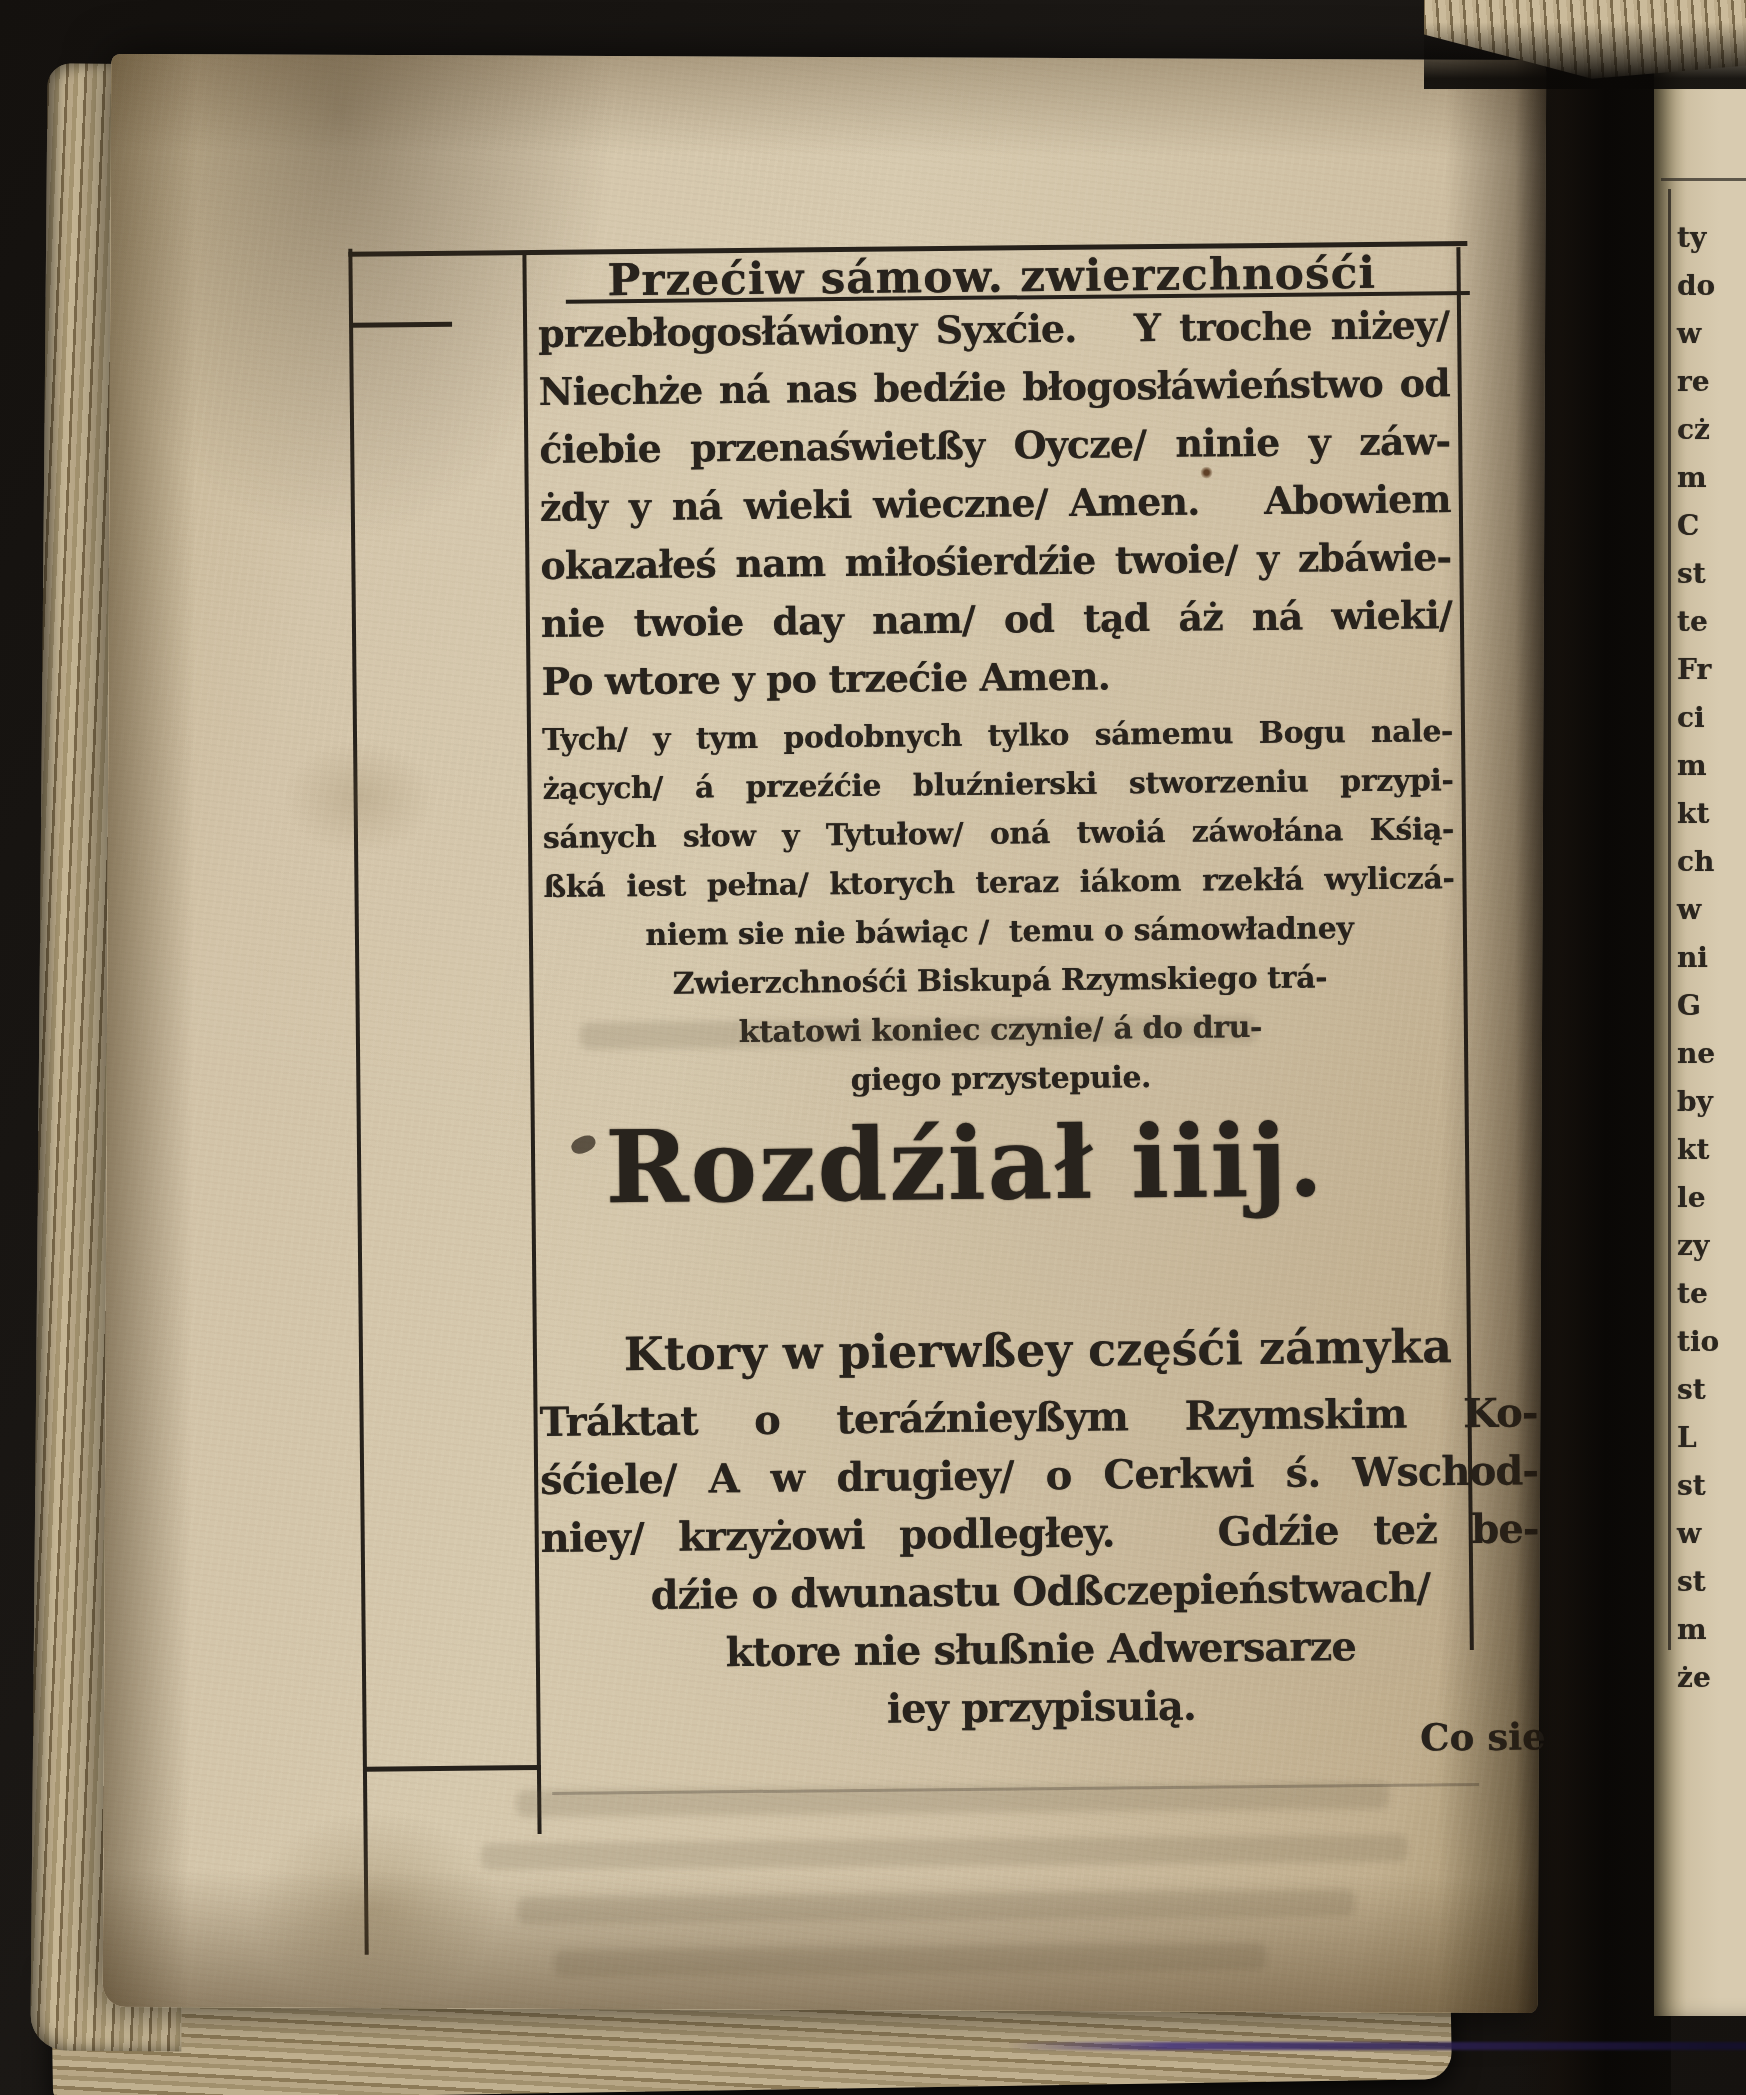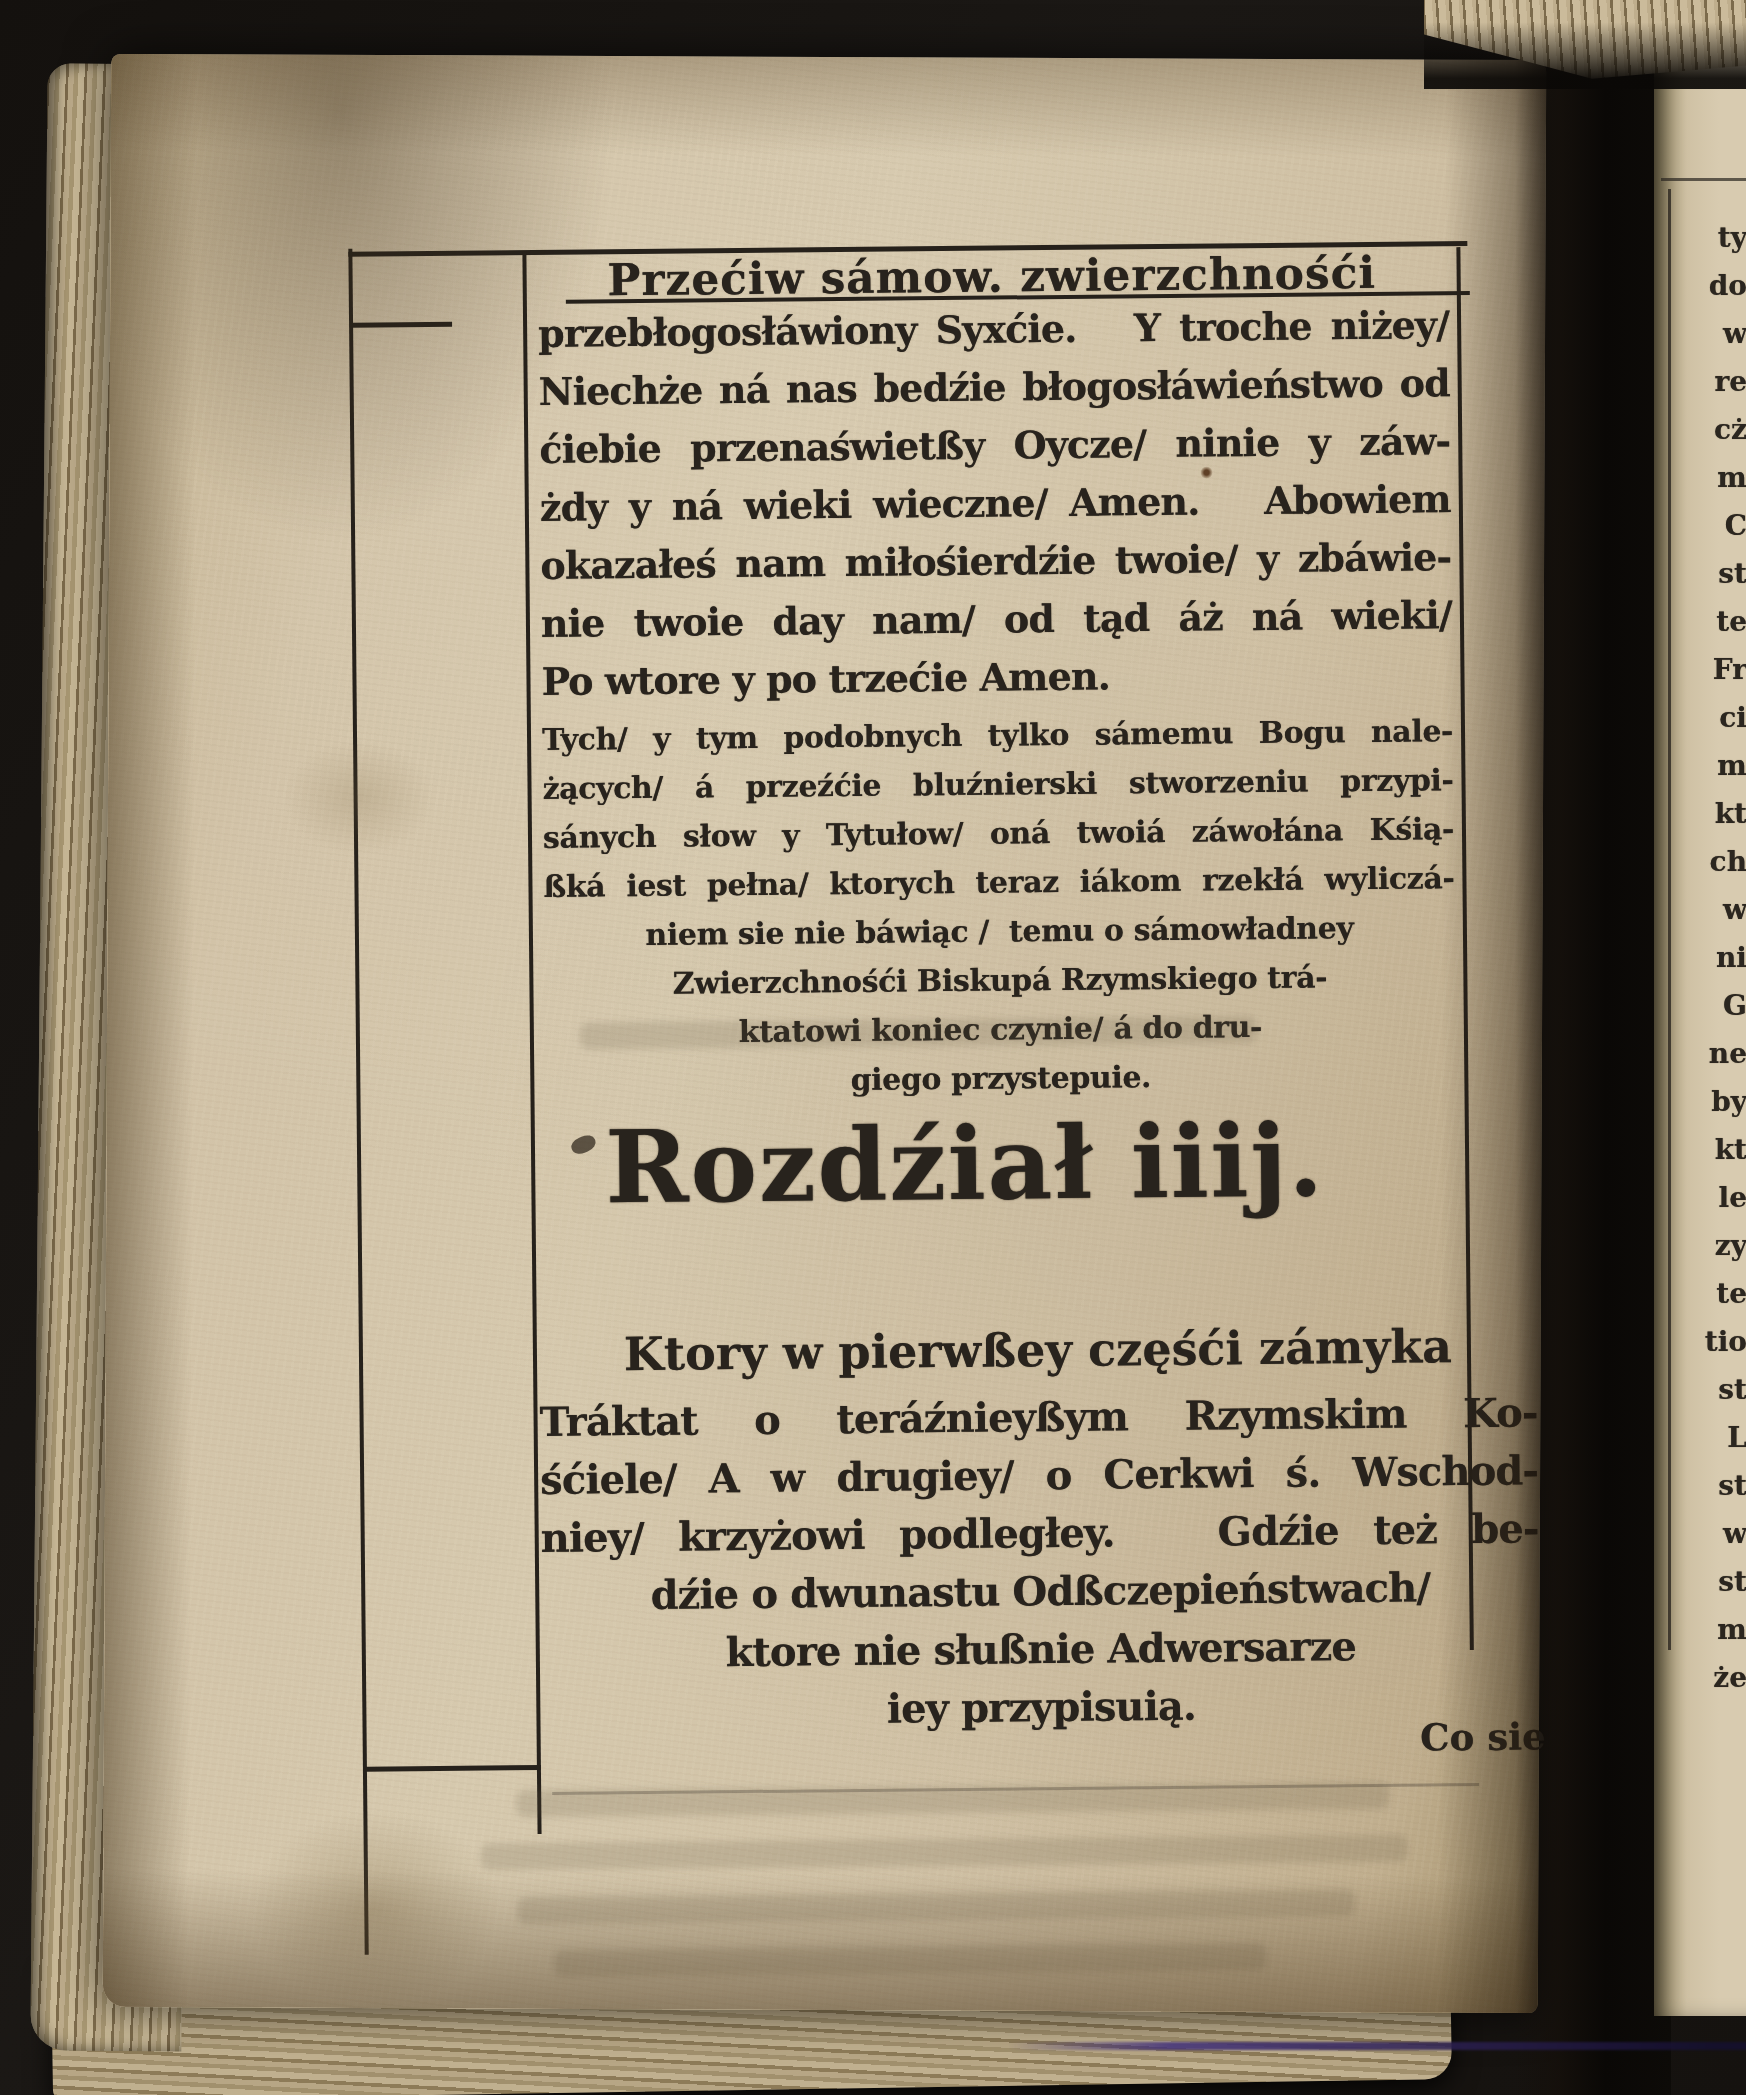--- a/index.html
+++ b/index.html
@@ -115,21 +115,21 @@
   }
 
   
   .next-page{
     left:1654px;top:0;width:93px;height:2016px;
     background:linear-gradient(90deg,#a8996f 0%,#cfc1a4 35%,#d8cbb0 70%);
     box-shadow:inset 18px 0 23px -10.7px rgba(0,0,0,.75);
   }
   .next-rule{left:14.3px;top:189px;width:2.7px;height:1461px;background:#2a251f;opacity:.8;}
   .next-hline{left:7.1px;top:178px;width:86px;height:2.7px;background:#2a251f;opacity:.7;}
-  .next-frags{left:23px;top:221px;width:70px;color:#2b261f;text-align:right;}
+  .next-frags{left:23px;top:221px;width:70px;color:#2b261f;}
   .frag{height:48px;font-size:28px;font-weight:bold;text-shadow:0 0 0.9px rgba(40,30,18,.6);}
 
   
   .stack-topright{
     left:1424px;top:0;width:323px;height:82px;
     background:repeating-linear-gradient(86deg,#bfae8d 0 3.6px,#7c6b4c 3.6px 6.2px,#cbbb9b 6.2px 13.4px);
     clip-path:polygon(0 0,100% 0,100% 80%,52% 96%,0 42%);
   }
   .stack-topright-shade{
     left:1424px;top:0;width:323px;height:89px;pointer-events:none;

